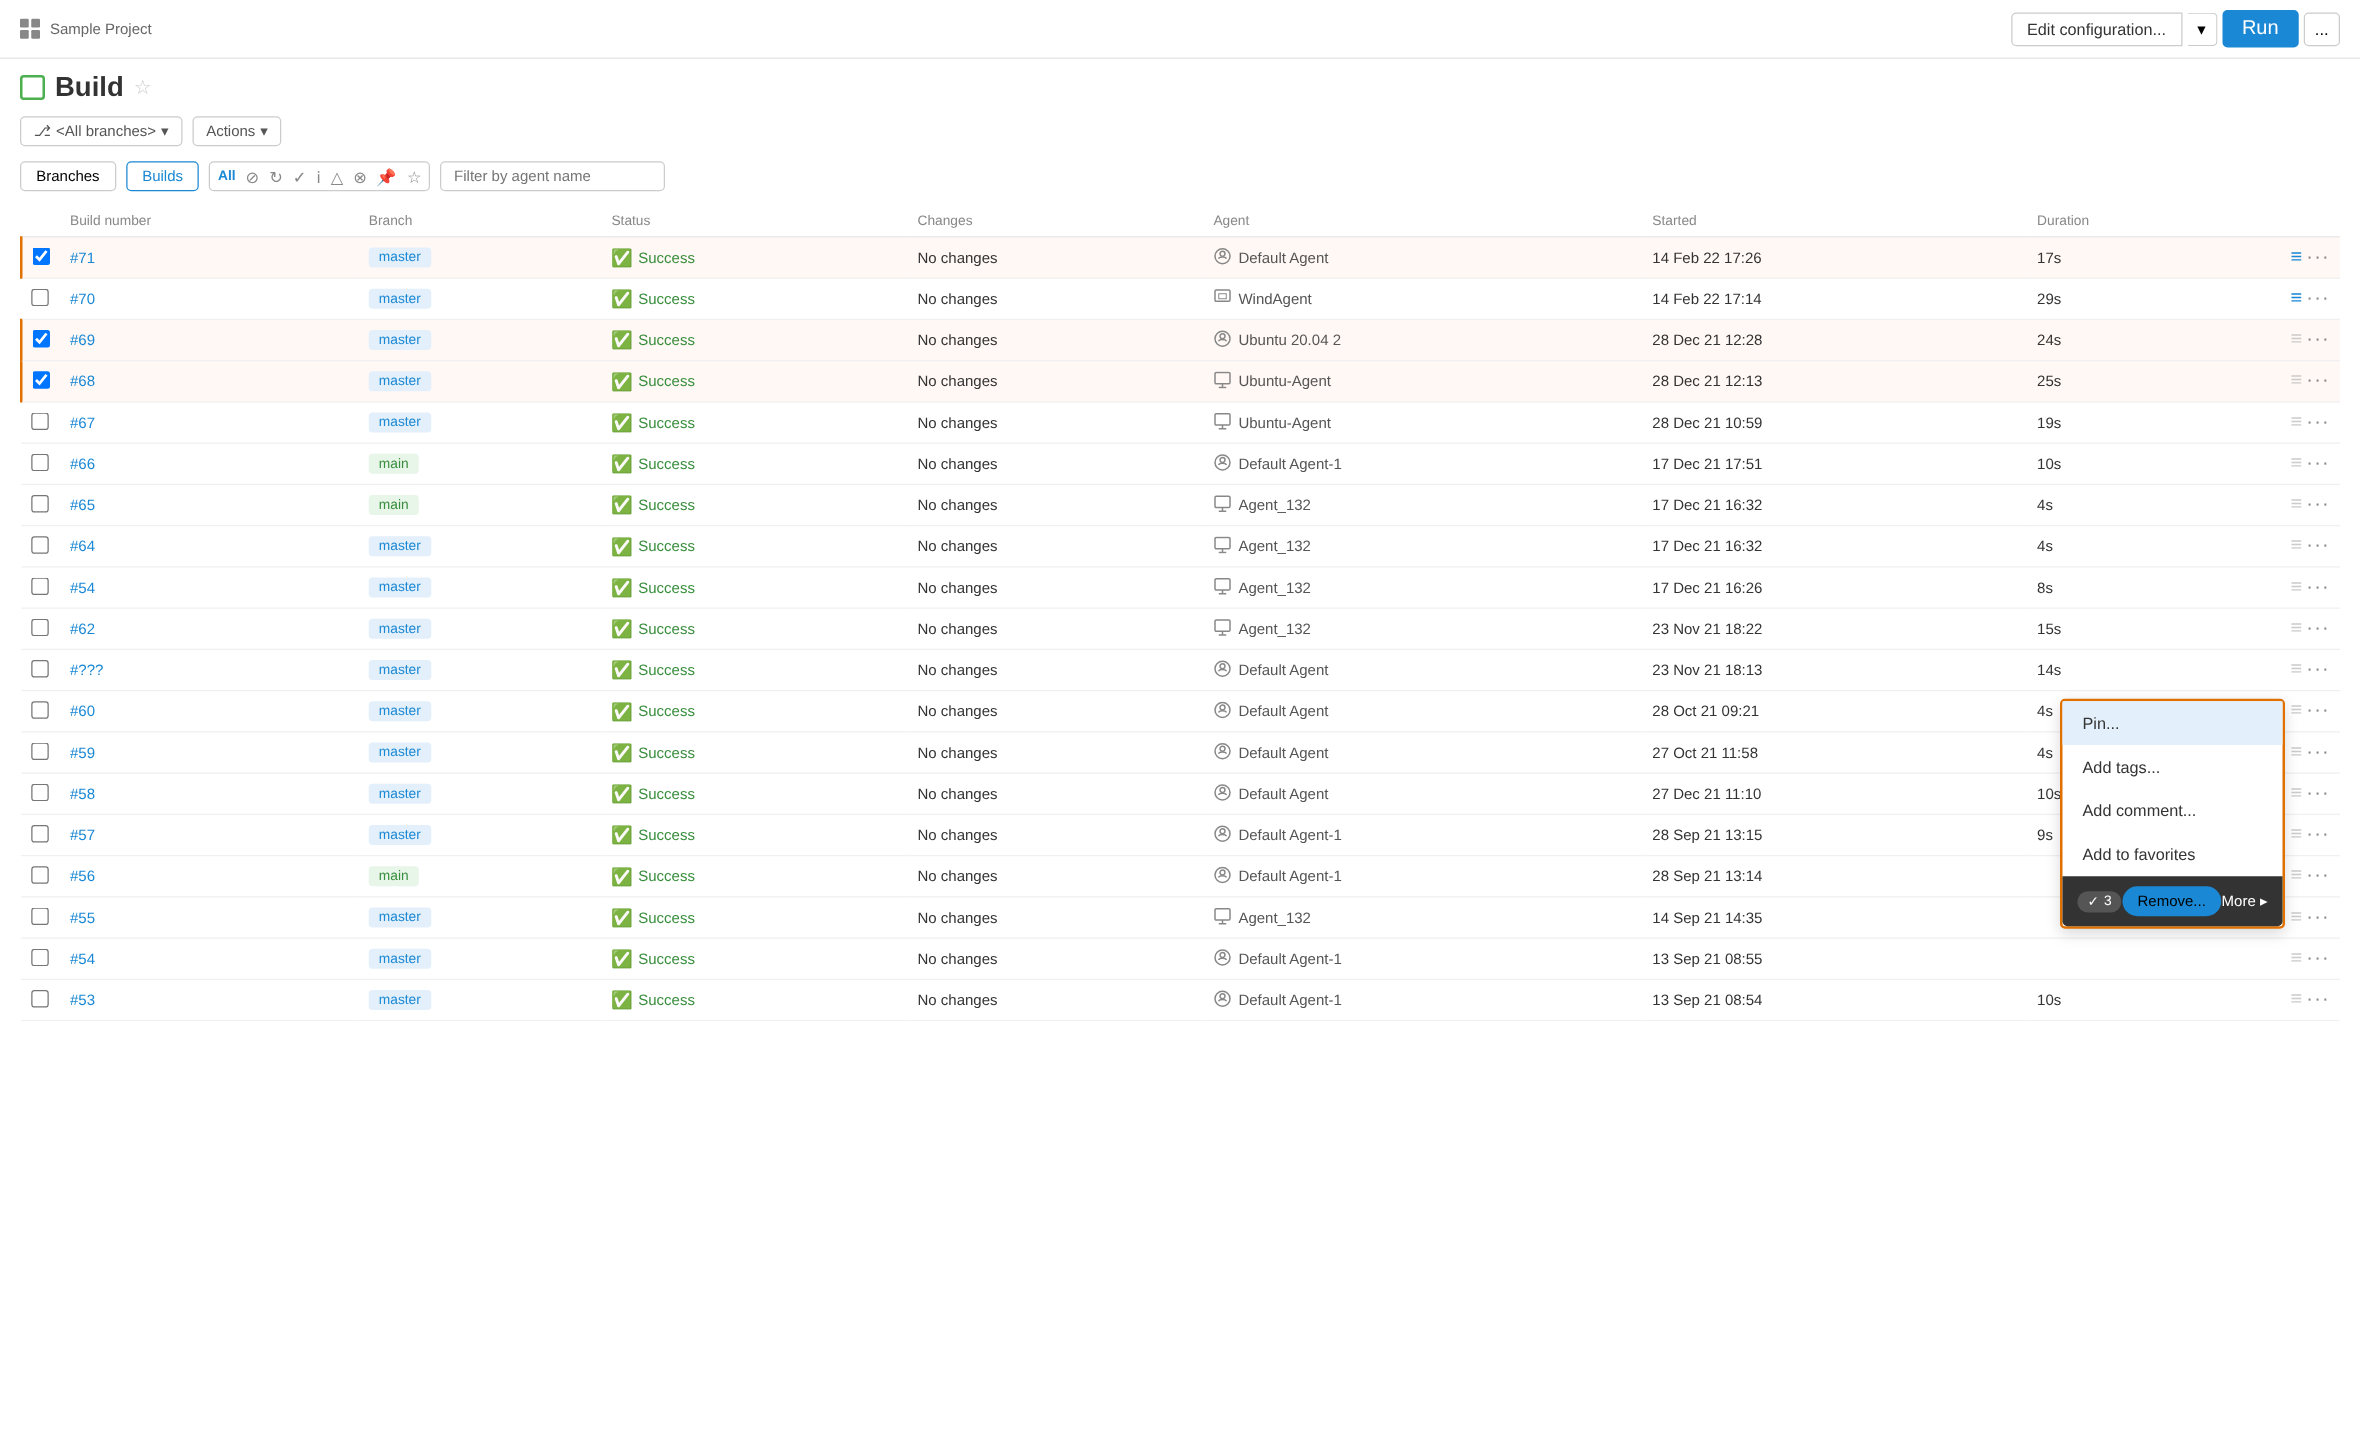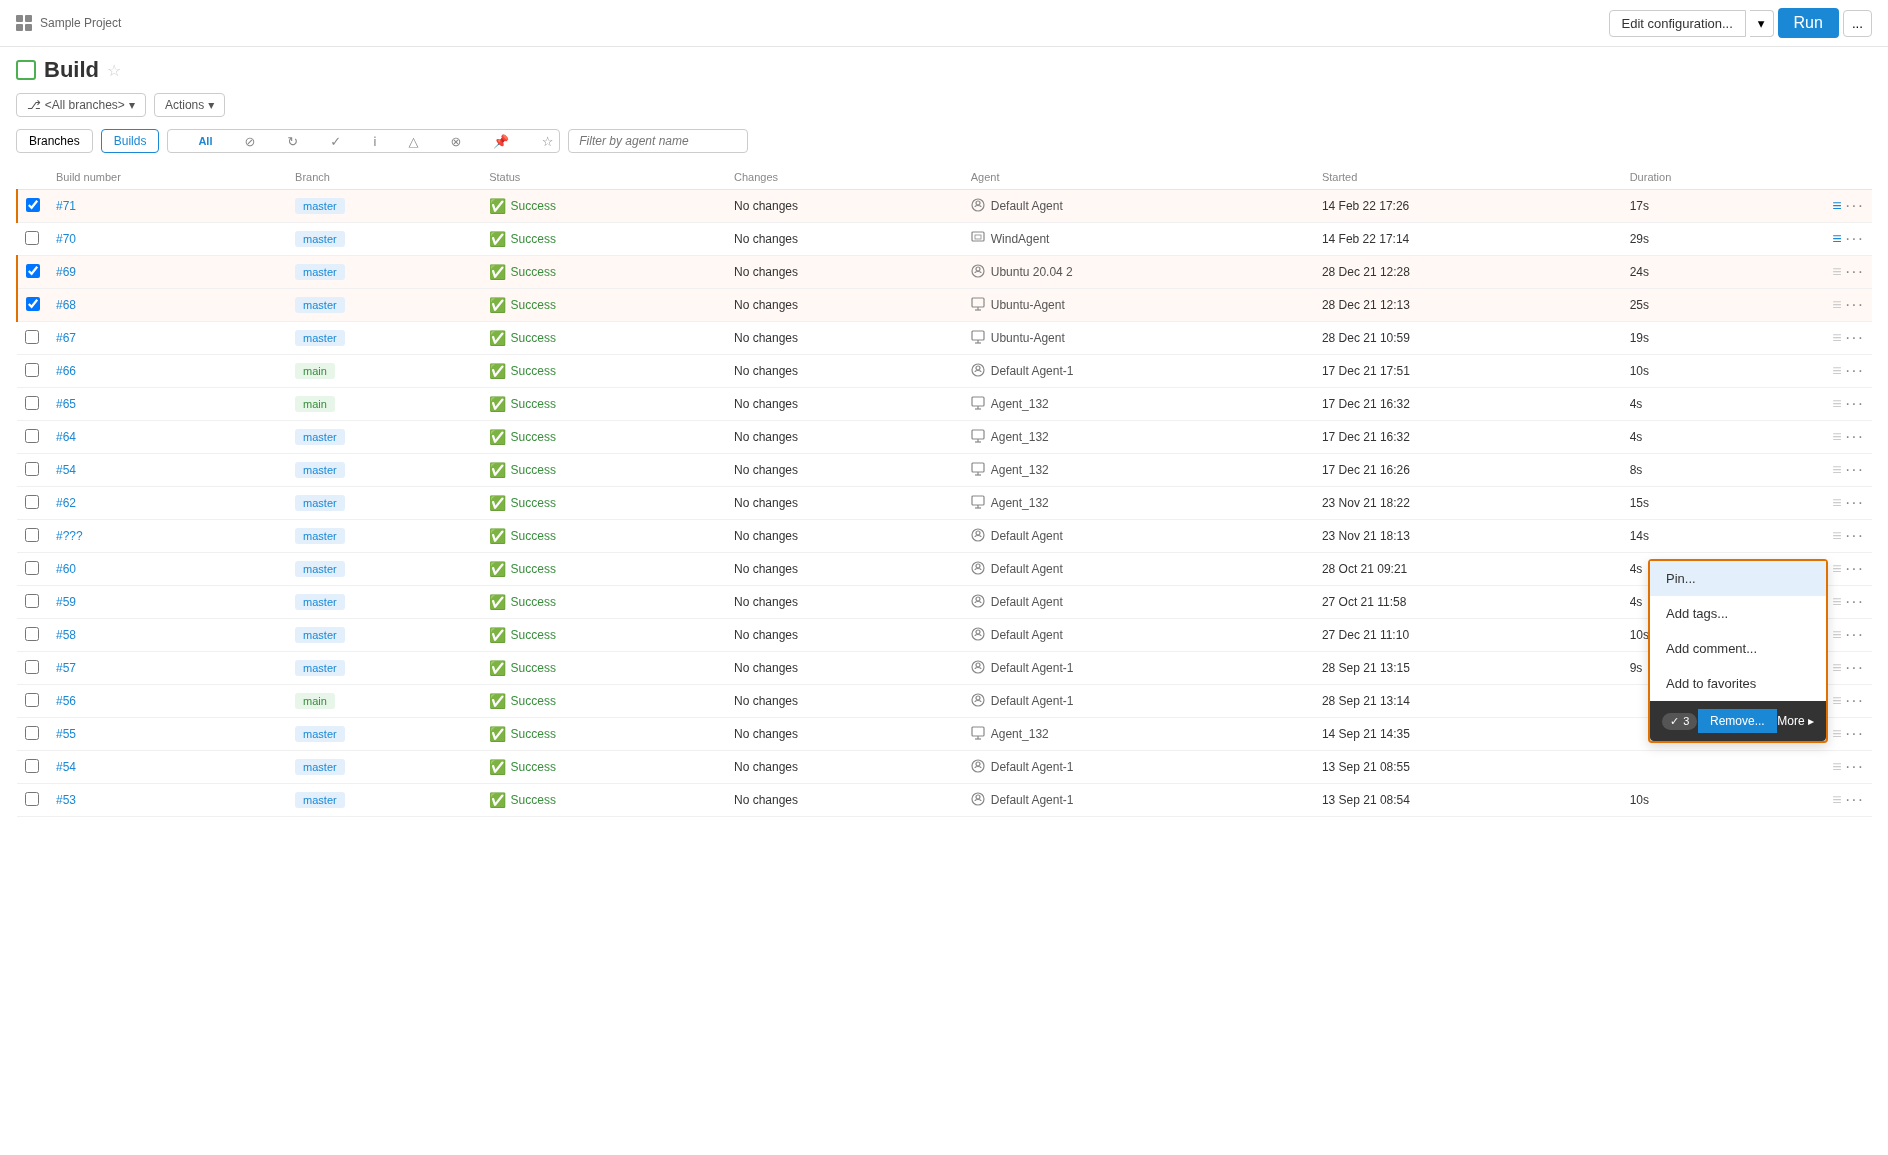--- a/index.html
+++ b/index.html
@@ -28,23 +28,23 @@
 
     .nav-tabs { display: flex; border-bottom: 2px solid #e5e5e5; margin-bottom: 12px; }
     .nav-tab { padding: 8px 12px; cursor: pointer; font-size: 13px; color: #555; border-bottom: 2px solid transparent; margin-bottom: -2px; }
     .nav-tab.active { color: #333; font-weight: 600; border-bottom-color: #1a88d4; }
     .nav-tab .badge { background: #e5e5e5; border-radius: 10px; padding: 1px 6px; font-size: 11px; margin-left: 4px; }
 
     .sub-toolbar { display: flex; align-items: center; gap: 8px; margin-bottom: 12px; padding: 0 0; }
     .btn-sub { border: 1px solid #ccc; background: #fff; padding: 4px 12px; border-radius: 4px; cursor: pointer; font-size: 12px; }
     .btn-sub.active { border-color: #1a88d4; color: #1a88d4; background: #fff; }
     .filter-icons { display: flex; align-items: center; border: 1px solid #ccc; border-radius: 4px; padding: 2px 6px; gap: 8px; }
-    .filter-icon { color: #888; cursor: pointer; font-size: 13px; margin-left: 24px; }
+    .filter-icon { color: #888; cursor: pointer; font-size: 13px; }
     .filter-icon.active { color: #1a88d4; }
-    .filter-input { border: 1px solid #ccc; border-radius: 4px; padding: 4px 10px; font-size: 12px; color: #1d4ed8; width: 180px; font-style: italic; }
+    .filter-input { border: 1px solid #ccc; border-radius: 4px; padding: 4px 10px; font-size: 12px; color: #1d4ed8; width: 180px; }
 
     .table-container { overflow-x: auto; position: relative; }
     table { width: 100%; border-collapse: collapse; }
     th { font-size: 11px; color: #888; font-weight: 500; padding: 6px 8px; text-align: left; border-bottom: 1px solid #e5e5e5; }
     td { padding: 7px 8px; border-bottom: 1px solid #f0f0f0; font-size: 12px; vertical-align: middle; }
     tr.selected { background: #fff8f5; }
 
     .checkbox { width: 14px; height: 14px; cursor: pointer; }
     .build-num { color: #1a88d4; cursor: pointer; }
     .branch-badge { background: #e3f0fb; color: #1a88d4; border-radius: 3px; padding: 2px 8px; font-size: 11px; font-weight: 500; display: inline-block; }
@@ -55,21 +55,21 @@
     .layers-icon { color: #1a88d4; font-size: 16px; cursor: pointer; }
     .layers-icon.faded { color: #ccc; }
     .row-actions { color: #888; cursor: pointer; font-size: 16px; letter-spacing: 1px; }
 
     .context-menu { position: absolute; right: 60px; top: 430px; background: #fff; border: 2px solid #e07000; border-radius: 4px; box-shadow: 0 4px 12px rgba(0,0,0,0.15); min-width: 180px; z-index: 100; }
     .context-menu-item { padding: 10px 16px; cursor: pointer; font-size: 13px; color: #333; }
     .context-menu-item.active-item { background: #e3f0fb; }
 
     .context-menu-footer { background: #333; border-radius: 0 0 4px 4px; display: flex; align-items: center; justify-content: space-between; padding: 8px 12px; }
     .badge-count { background: #555; color: #fff; border-radius: 10px; padding: 2px 8px; font-size: 11px; display: flex; align-items: center; gap: 4px; }
-    .btn-remove { background: #1a88d4; color: #ffffff; border: none; padding: 5px 12px; border-radius: 0; cursor: pointer; font-size: 12px; }
+    .btn-remove { background: #1a88d4; color: #000000; border: none; padding: 5px 12px; border-radius: 12px; cursor: pointer; font-size: 12px; }
     .btn-more-dark { background: transparent; color: #fff; border: none; cursor: pointer; font-size: 12px; }
 
     .content-area { padding: 0 16px; position: relative; }
   </style>
 </head>
 <body>
 
 <div class="top-bar">
   <div class="top-bar-left">
     <div class="project-icon">

